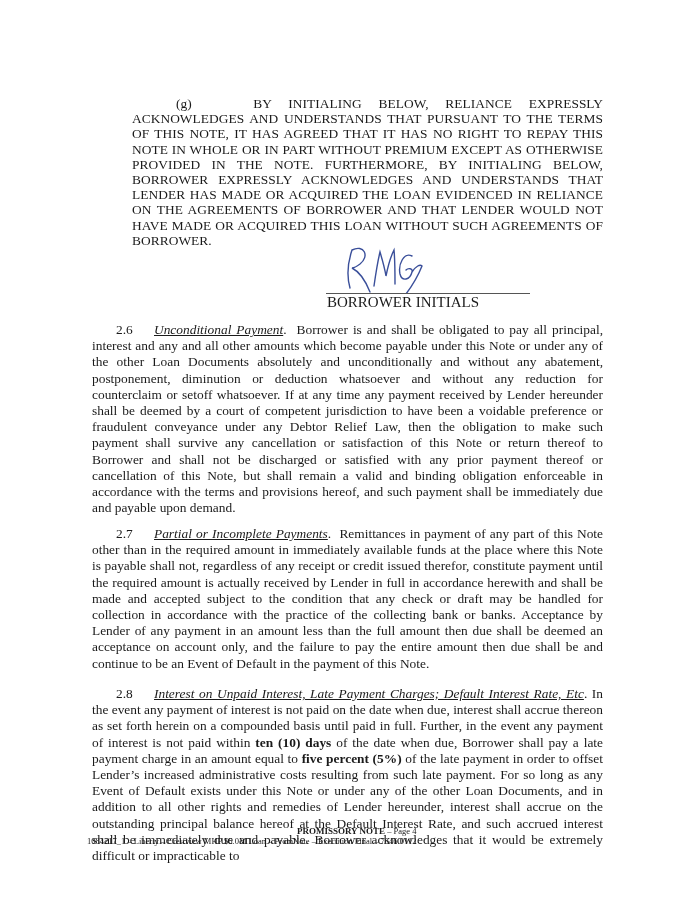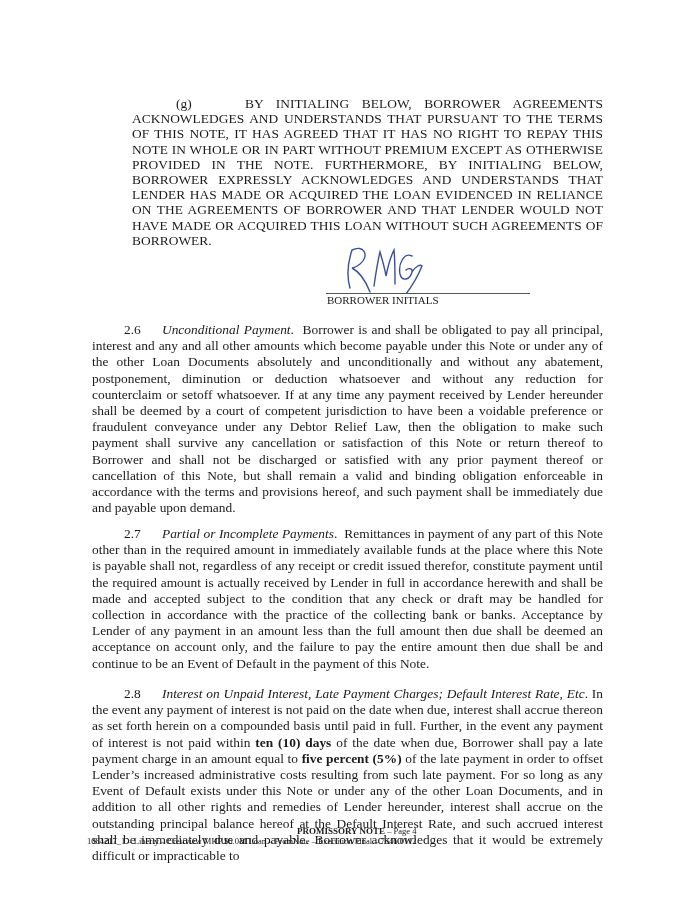--- a/index.html
+++ b/index.html
@@ -12,45 +12,45 @@
   .caps-block {
     position: absolute; left: 132px; top: 96px; width: 471px;
     font-size: 13.4px; line-height: 15.2px; text-align: justify;
     text-align-last: left; letter-spacing: 0.05px;
   }
   .caps-block .first { text-indent: 44px; }
 
   .initials-area { position: absolute; left: 326px; top: 242px; width: 204px; height: 70px; }
   .initials-sig { position: absolute; left: 14px; top: 0; width: 90px; height: 52px; }
   .initials-line { position: absolute; left: 0; top: 51px; width: 204px; height: 0; border-top: 1px solid #555; }
-  .initials-label { position: absolute; left: 1px; top: 52px; font-size: 11px; white-space: nowrap; }
+  .initials-label { position: absolute; left: 1px; top: 52px; font-size: 15px; white-space: nowrap; }
 
   .para {
     position: absolute; left: 92px; width: 511px;
     font-size: 13.4px; line-height: 16.2px; text-align: justify;
   }
-  .para .num { display: inline-block; width: 38px; margin-left: 32px; }
-  .para .heading { font-style: italic; }
+  .para .num { display: inline-block; width: 38px; margin-left: 24px; }
+  .para .heading { font-style: italic; text-decoration: underline; }
   #p26 { top: 322px; }
   #p27 { top: 526px; }
   #p28 { top: 686px; }
 
   .footer { position: absolute; left: 87px; top: 826px; font-size: 8.5px; line-height: 10px; white-space: nowrap; text-align: right; }
   .footer .title { font-weight: bold; font-size: 9px; }
 </style>
 </head>
 <body>
 
 <div class="page">
 
   <div class="caps-block">
     <div class="first" style="text-align:justify;text-align-last:justify;">
       <span>(g)</span>
       <span style="display:inline-block;width:28px;"></span>
-      <span>BY INITIALING BELOW, BORROWER AGREEMENTS</span>
+      <span>BY INITIALING BELOW, RELIANCE EXPRESSLY</span>
     </div>
     <div>ACKNOWLEDGES AND UNDERSTANDS THAT PURSUANT TO THE TERMS OF THIS NOTE, IT HAS AGREED THAT IT HAS NO RIGHT TO REPAY THIS NOTE IN WHOLE OR IN PART WITHOUT PREMIUM EXCEPT AS OTHERWISE PROVIDED IN THE NOTE. FURTHERMORE, BY INITIALING BELOW, BORROWER EXPRESSLY ACKNOWLEDGES AND UNDERSTANDS THAT LENDER HAS MADE OR ACQUIRED THE LOAN EVIDENCED IN RELIANCE ON THE AGREEMENTS OF BORROWER AND THAT LENDER WOULD NOT HAVE MADE OR ACQUIRED THIS LOAN WITHOUT SUCH AGREEMENTS OF BORROWER.</div>
   </div>
 
   <div class="initials-area">
     <svg class="initials-sig" viewBox="0 0 90 52">
       <path d="M12 8 C 8 20, 6 32, 10 46 M12 8 C 24 2, 30 14, 20 22 C 16 25, 14 26, 12 26 C 20 30, 26 40, 30 50" fill="none" stroke="#3a4f9a" stroke-width="1.4" stroke-linecap="round"></path>
       <path d="M34 44 C 36 30, 38 18, 40 10 C 43 20, 45 28, 46 34 C 48 24, 51 14, 54 8 C 55 18, 55 30, 55 42" fill="none" stroke="#3a4f9a" stroke-width="1.4" stroke-linecap="round"></path>
       <path d="M72 14 C 64 10, 58 22, 60 32 C 62 40, 70 38, 72 30 C 73 26, 68 26, 66 28 M72 30 C 76 24, 80 22, 82 24 C 78 34, 72 44, 66 52" fill="none" stroke="#3a4f9a" stroke-width="1.4" stroke-linecap="round"></path>
     </svg>

